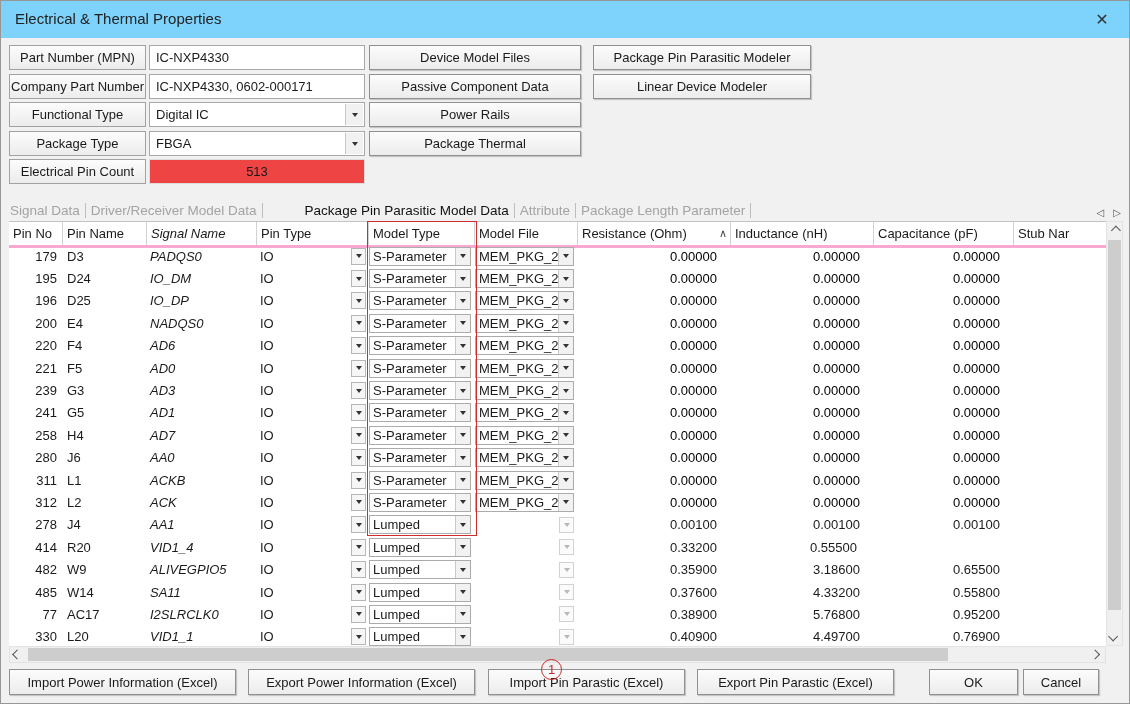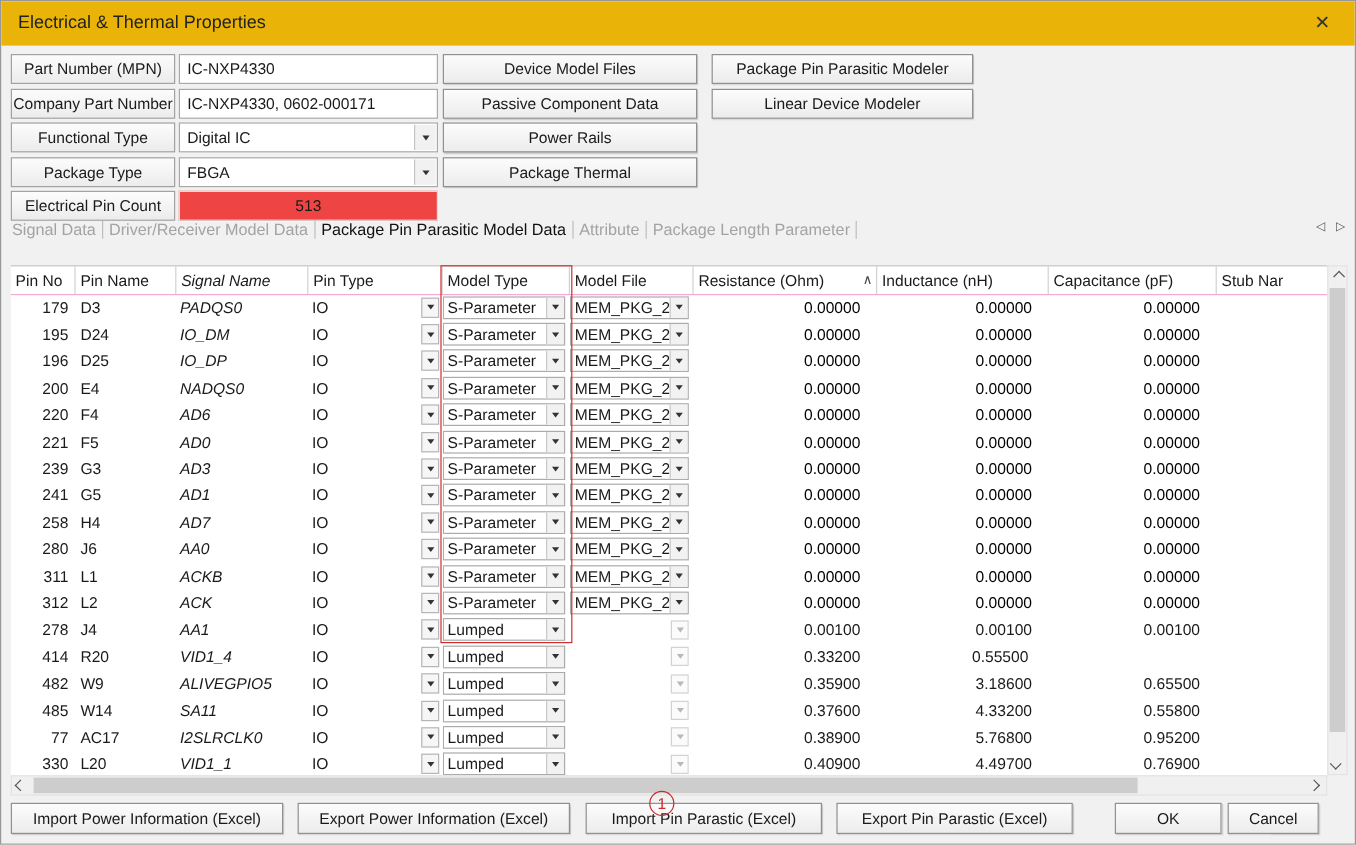--- a/index.html
+++ b/index.html
@@ -1,47 +1,47 @@
 <!DOCTYPE html>
 <html><head>
 <meta charset="utf-8">
 <style>
   html,body{margin:0;padding:0;background:#d8d8d8;}
   .dialog{position:relative;width:1130px;height:704px;background:#f1f1f1;border:1px solid #979797;
           box-sizing:border-box;font-family:"Liberation Sans",sans-serif;color:#1a1a1a;overflow:hidden;}
   
-  .titlebar{position:absolute;top:0;left:0;right:0;height:37px;background:#eab308;}
+  .titlebar{position:absolute;top:0;left:0;right:0;height:37px;background:#7dd3fc;}
   .title{position:absolute;left:14px;top:9px;font-size:15px;color:#222;}
   .close-btn{position:absolute;right:12px;top:6px;width:30px;height:24px;display:flex;align-items:center;
              justify-content:center;font-size:16px;color:#333;cursor:pointer;}
   
   .lblbtn,.act-btn,.foot-btn{position:absolute;box-sizing:border-box;display:flex;align-items:center;justify-content:center;
         font-size:13px;background:linear-gradient(#fcfcfc,#ececec);border:1px solid #909090;
         box-shadow:1px 1px 1px rgba(0,0,0,0.18);cursor:pointer;white-space:nowrap;overflow:hidden;}
   .lblbtn{left:8px;width:137px;height:25px;box-shadow:none;border-color:#a2a2a2;}
   .field{position:absolute;left:148px;width:216px;height:25px;background:#fff;border:1px solid #a9a9a9;
          box-sizing:border-box;font-size:13px;display:flex;align-items:center;padding-left:6px;}
   .field.count{justify-content:center;padding-left:0;border-color:#dcdcdc;background:#ef4444;}
   .combo{padding-right:20px;position:absolute;}
   .combo-btn{position:absolute;right:1px;top:1px;bottom:1px;width:17px;background:#f1f1f1;
              border-left:1px solid #c5c5c5;display:flex;align-items:center;justify-content:center;cursor:pointer;}
   .tri{width:0;height:0;border-left:3.5px solid transparent;border-right:3.5px solid transparent;border-top:4.5px solid #333;}
   .act-btn{height:25px;}
   
-  .tabbar{position:absolute;top:178px;left:8px;right:8px;height:24px;display:flex;align-items:center;
+  .tabbar{position:absolute;top:202px;left:8px;right:8px;height:24px;display:flex;
           font-size:13.5px;color:#a3a3a3;}
   .tab{padding:0 5px;white-space:nowrap;cursor:pointer;}
   .tab:first-child{padding-left:1px;}
-  .tab.active{color:#111;}
+  .tab.active{color:#111;margin-left:37px;}
   .tabsep{width:1px;height:15px;background:#bdbdbd;}
   .tab-arrows{position:absolute;right:0;top:4px;display:flex;gap:9px;color:#555;font-size:10px;}
   .tab-arrow{cursor:pointer;}
   
   .table{position:absolute;top:220px;left:8px;width:1097px;height:424px;background:#fff;border-top:1px solid #c3c3c3;}
-  .t-header{display:flex;height:23px;border-bottom:1px solid #f9a8d4;font-size:13px;align-items:stretch;}
+  .t-header{display:flex;height:23px;border-bottom:3px solid #f9a8d4;font-size:13px;align-items:stretch;}
   .h{box-sizing:border-box;display:flex;align-items:center;border-right:1px solid #d2d2d2;padding-left:4px;
      white-space:nowrap;overflow:hidden;}
   .w-pinno{width:54px;}.w-pinname{width:84px;}.w-signal{width:110px;font-style:italic;}.w-pintype{width:112px;}
   .w-mtype{width:106px;}.w-mfile{width:103px;}.w-r{width:153px;}.w-l{width:143px;}.w-cap{width:140px;}
   .w-stub{width:92px;border-right:none;}
   .sort{margin-left:auto;padding-right:3px;font-size:11px;color:#444;cursor:pointer;}
   .t-body{position:absolute;top:23px;left:0;right:0;bottom:0;overflow:hidden;font-size:13px;}
   .t-row{display:flex;height:22.4px;align-items:center;}
   .c{box-sizing:border-box;white-space:nowrap;overflow:hidden;display:flex;align-items:center;height:100%;}
   .c-pinno{justify-content:flex-end;padding-right:6px;}

